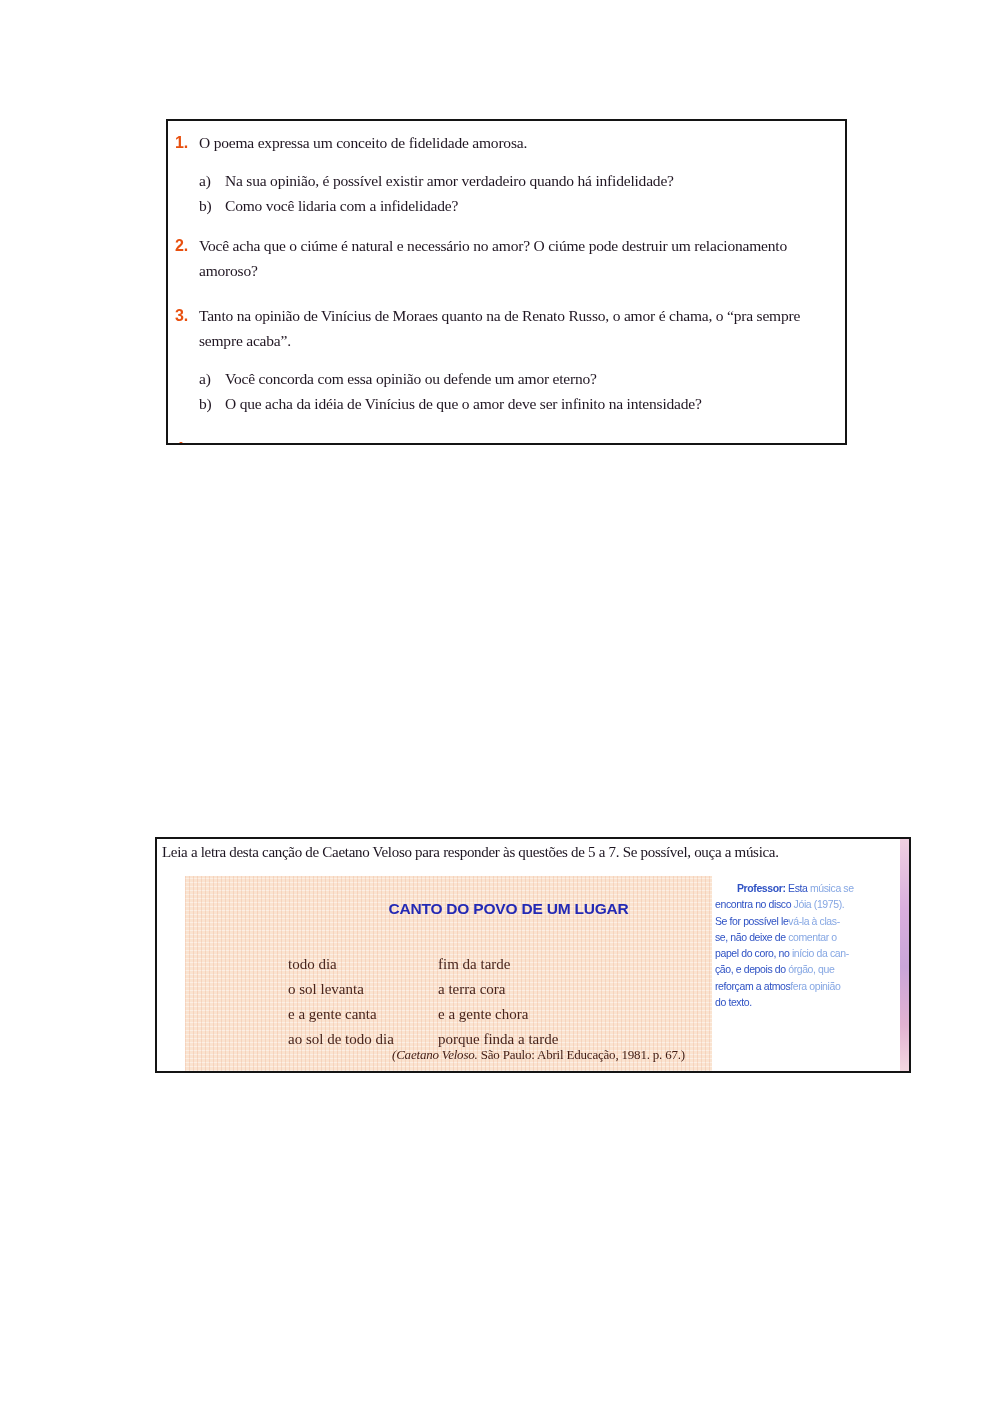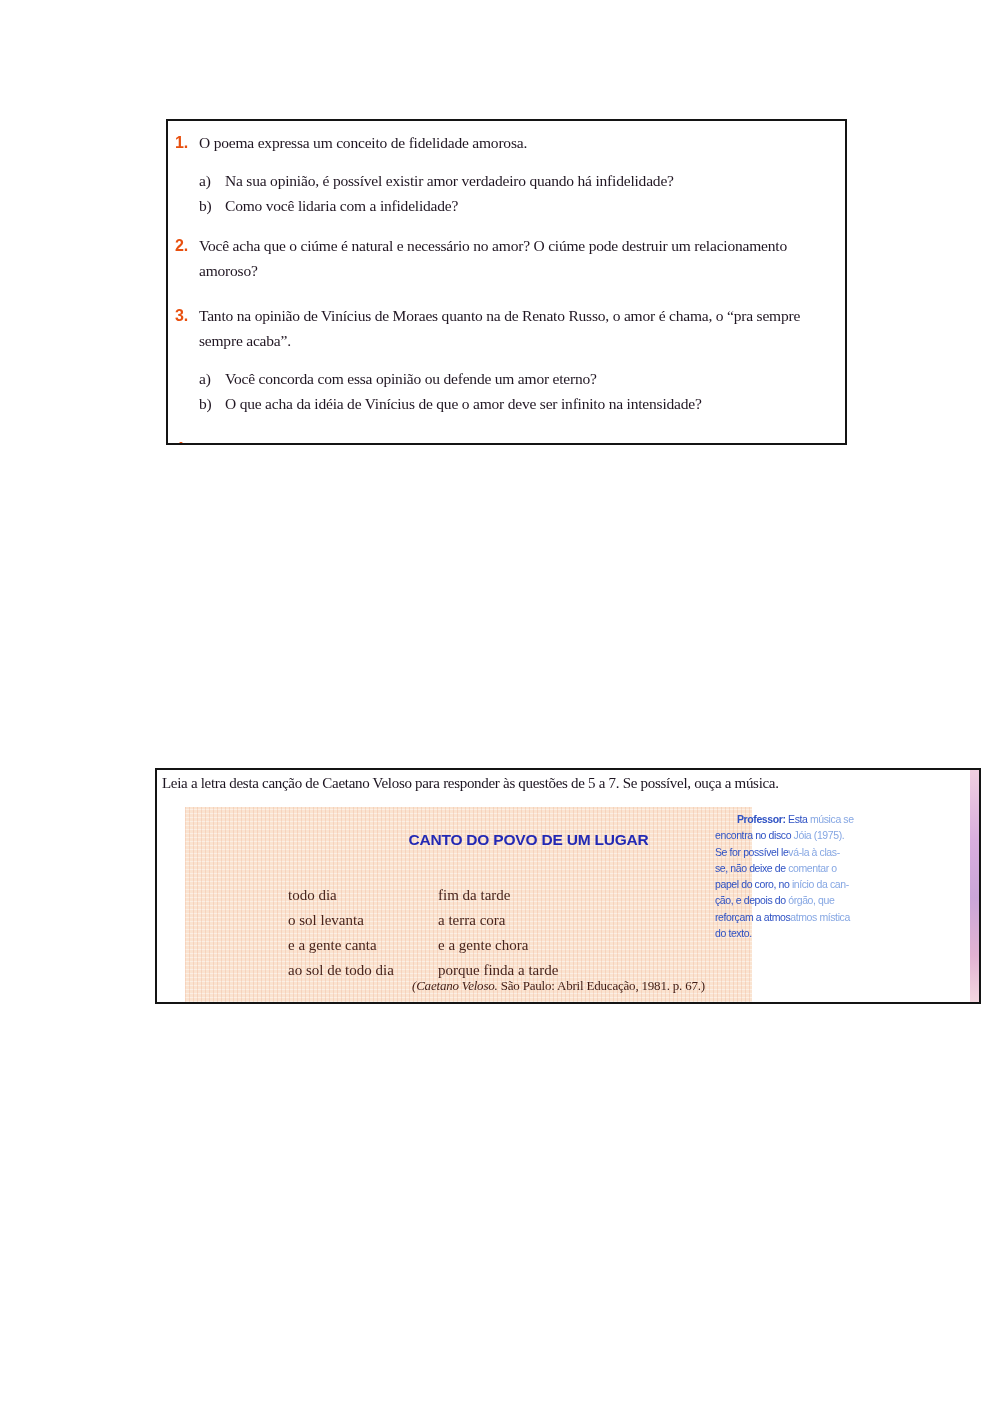--- a/index.html
+++ b/index.html
@@ -20,35 +20,34 @@
   .q-num{
     flex:0 0 24px;font-family:"Liberation Sans","DejaVu Sans",sans-serif;
     font-weight:bold;color:#e8500f;font-size:16px;
   }
   .q-body{flex:1;max-width:645px;}
   .q-subs{margin-top:13px;}
   .q-sub{display:flex;}
   .q-sub-label{flex:0 0 26px;}
   
   .song-box{
-    position:absolute;left:155px;top:768px;width:826px;height:236px;
+    position:absolute;left:155px;top:837px;width:756px;height:236px;
     border:2px solid #141414;box-sizing:border-box;position:absolute;
     background:#ffffff;
   }
   .song-instruction{
     margin:5px 0 0 5px;color:#1c1420;font-size:15px;letter-spacing:-0.3px;
     white-space:nowrap;overflow:hidden;
   }
   .song-panel{
     position:absolute;left:28px;top:37px;width:527px;bottom:0;
     background-color:#fae3d0;
     background-image:
       repeating-linear-gradient(90deg, rgba(235,170,140,0.30) 0px, rgba(235,170,140,0.30) 1px, transparent 1px, transparent 4px),
       repeating-linear-gradient(0deg, rgba(255,255,255,0.45) 0px, rgba(255,255,255,0.45) 1px, transparent 1px, transparent 4px);
-    padding-left: 40px;
   }
   .song-title{
     position:absolute;top:24px;left:0;right:0;text-align:center;
     transform:translateX(60px);
     font-family:"Liberation Sans","DejaVu Sans",sans-serif;font-weight:bold;
     font-size:15.5px;letter-spacing:-0.2px;color:#2329b4;white-space:nowrap;
   }
   .stanza{
     position:absolute;top:76px;color:#48241c;font-size:15px;line-height:25px;
     white-space:nowrap;
@@ -171,21 +170,21 @@
     <div class="note-line">
       <span>se, não deixe de </span><span class="note-faded">comentar o</span>
     </div>
     <div class="note-line">
       <span>papel do coro, no </span><span class="note-faded">início da can-</span>
     </div>
     <div class="note-line">
       <span>ção, e depois do </span><span class="note-faded">órgão, que</span>
     </div>
     <div class="note-line">
-      <span>reforçam a atmos</span><span class="note-faded">atmos mística</span>
+      <span>reforçam a atmos</span><span class="note-faded">fera opinião</span>
     </div>
     <div class="note-line">
       <span>do texto.</span><span class="note-faded"></span>
     </div>
   </div>
 
   <div class="page-edge-strip"></div>
 
 </div>
 

